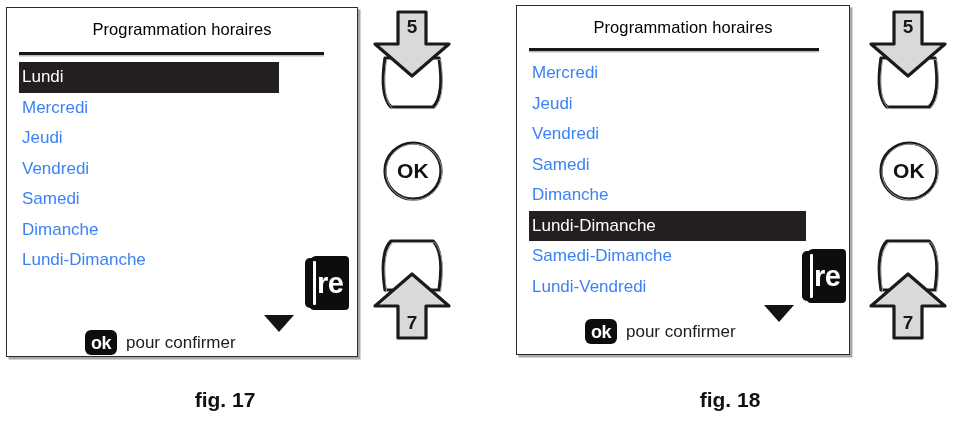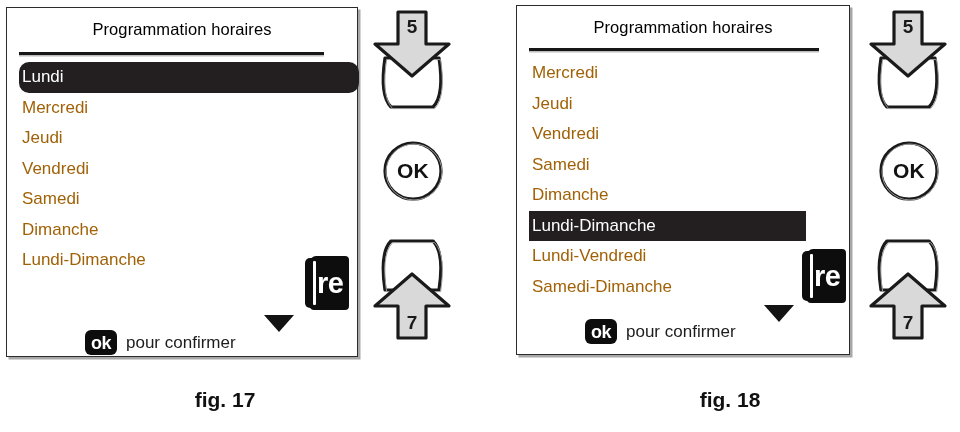--- a/index.html
+++ b/index.html
@@ -62,26 +62,26 @@
     right: 12px;
   }
   #figure-17 .lcd-list { top: 54px; }
   #figure-18 .lcd-list { top: 52px; }
 
   .list-item {
     position: relative;
     height: 30.5px;
     line-height: 30.5px;
     font-size: 17px;
-    color: #a16207;
+    color: #3b82f6;
     padding-left: 3px;
     white-space: nowrap;
     box-sizing: border-box;
   }
-  #figure-17 .list-item { width: 340px; border-radius: 10px; }
+  #figure-17 .list-item { width: 260px; }
   #figure-18 .list-item { width: 277px; }
 
   .list-item.selected {
     background: #231f20;
     color: #ffffff;
   }
 
   
   .scroll-down-triangle {
     position: absolute;
@@ -301,22 +301,22 @@
 
     <div class="lcd-rule"></div>
 
     <div class="lcd-list">
       <div class="list-item">Mercredi</div>
       <div class="list-item">Jeudi</div>
       <div class="list-item">Vendredi</div>
       <div class="list-item">Samedi</div>
       <div class="list-item">Dimanche</div>
       <div class="list-item selected">Lundi-Dimanche</div>
+      <div class="list-item">Samedi-Dimanche</div>
       <div class="list-item">Lundi-Vendredi</div>
-      <div class="list-item">Samedi-Dimanche</div>
     </div>
 
     <div class="scroll-down-triangle"></div>
 
     <div class="re-badge">
       <div class="re-spine"></div>
       <div class="re-body"></div>
       <div class="re-gap"></div>
       <div class="re-text">re</div>
     </div>

